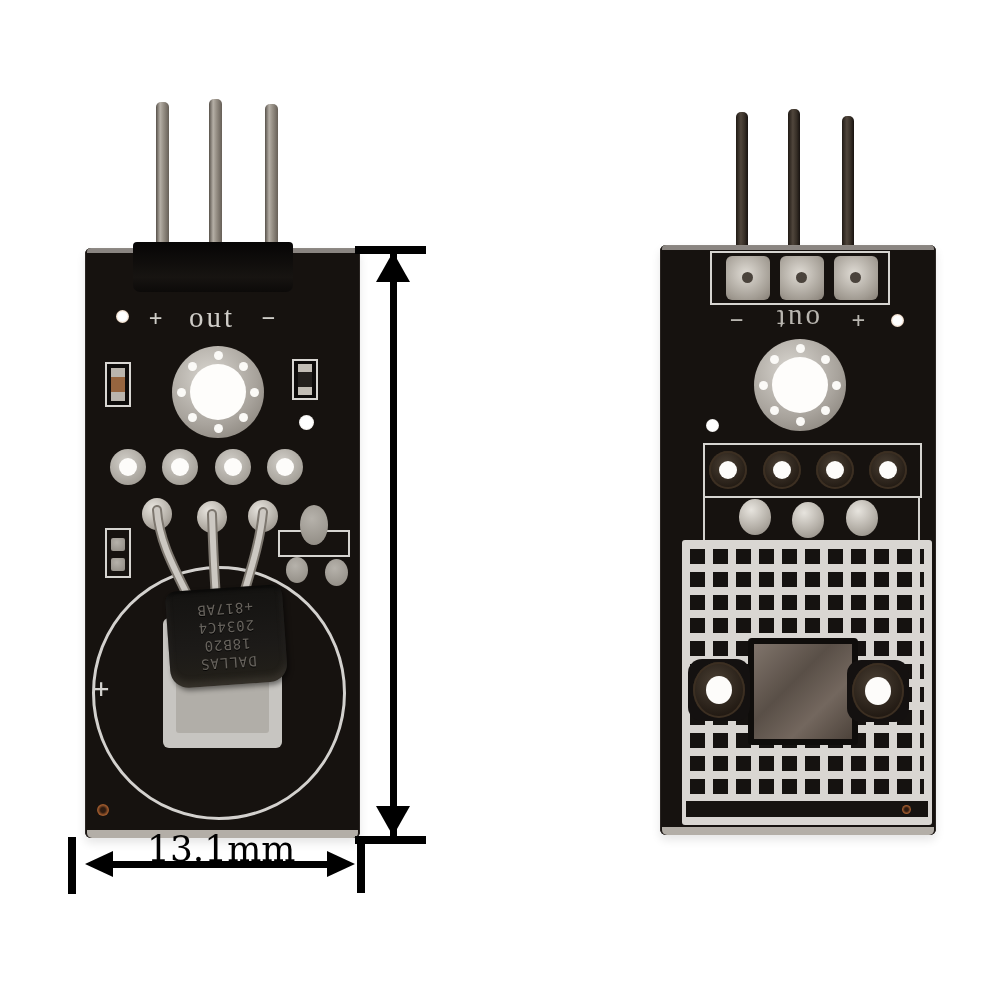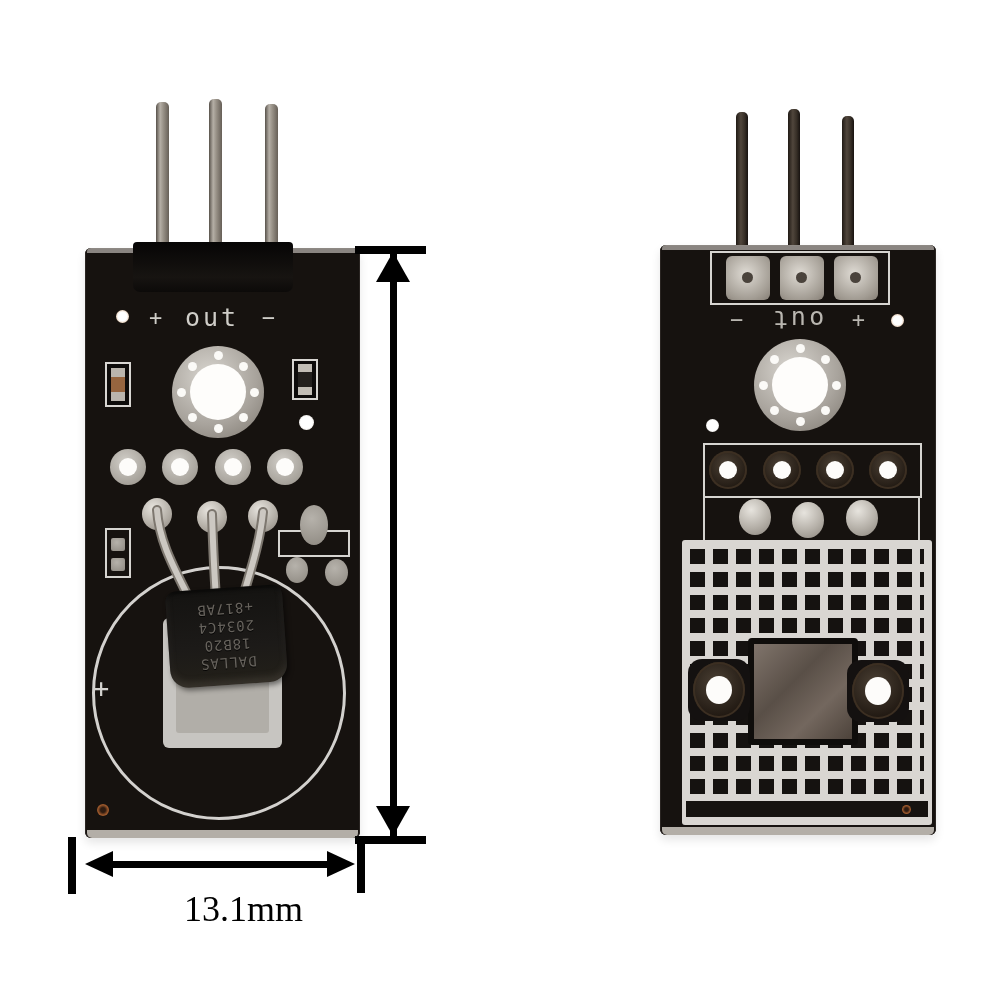--- a/index.html
+++ b/index.html
@@ -17,21 +17,21 @@
   
   .pin{position:absolute;border-radius:5px 5px 1px 1px;}
   .pin-front{background:linear-gradient(90deg,#57514a,#b5afa6 32%,#968f85 58%,#665f57);}
   .pin-back{background:linear-gradient(90deg,#201a15,#50463c 40%,#372f27 72%,#171210);}
   .header-block{position:absolute;background:linear-gradient(#060505,#171411 70%,#0c0a09);
                 border-radius:4px 4px 7px 7px;}
 
   
   .silk-row{position:absolute;display:flex;align-items:center;justify-content:space-between;
             color:#cfcdc8;font-family:"DejaVu Sans Mono",monospace;}
-  .silk-out{font-size:25px;letter-spacing:3px;}
+  .silk-out{font-size:29px;letter-spacing:3px;font-family:Liberation Serif, serif;}
   .silk-sign{font-size:22px;}
   .silk-row-back{color:#b9b6b0;}
   .rot180{display:inline-block;transform:rotate(180deg);}
 
   
   .big-hole{position:absolute;width:92px;height:92px;border-radius:50%;
             background:radial-gradient(circle at 40% 34%,#d9d6d0,#a8a39c 58%,#7b756d);}
   .big-hole-center{position:absolute;left:18px;top:18px;width:56px;height:56px;border-radius:50%;background:#fefdfb;}
   .via{position:absolute;width:9px;height:9px;border-radius:50%;background:#fbfaf7;}
   .ring{position:absolute;border-radius:50%;background:radial-gradient(circle at 42% 36%,#d2cfc9,#948f87);}
@@ -272,15 +272,15 @@
   <div class="dim" style="left:390px;top:253px;width:7px;height:583px;"></div>
   <div class="arr arr-up" style="left:376px;top:252px;"></div>
   <div class="arr arr-down" style="left:376px;top:806px;"></div>
   <div class="dim" style="left:355px;top:836px;width:71px;height:8px;"></div>
   <div class="dim" style="left:357px;top:836px;width:8px;height:57px;"></div>
 
   <div class="dim" style="left:68px;top:837px;width:8px;height:57px;"></div>
   <div class="dim" style="left:100px;top:861px;width:240px;height:7px;"></div>
   <div class="arr arr-left" style="left:85px;top:851px;"></div>
   <div class="arr arr-right" style="left:327px;top:851px;"></div>
-  <div class="dim-label" style="left:147px;top:888px;width:156px;text-align:right;font-family:Liberation Serif, serif;">13.1mm</div>
+  <div class="dim-label" style="left:147px;top:828px;width:156px;text-align:left;">13.1mm</div>
 
 </div>
 
 </body></html>

